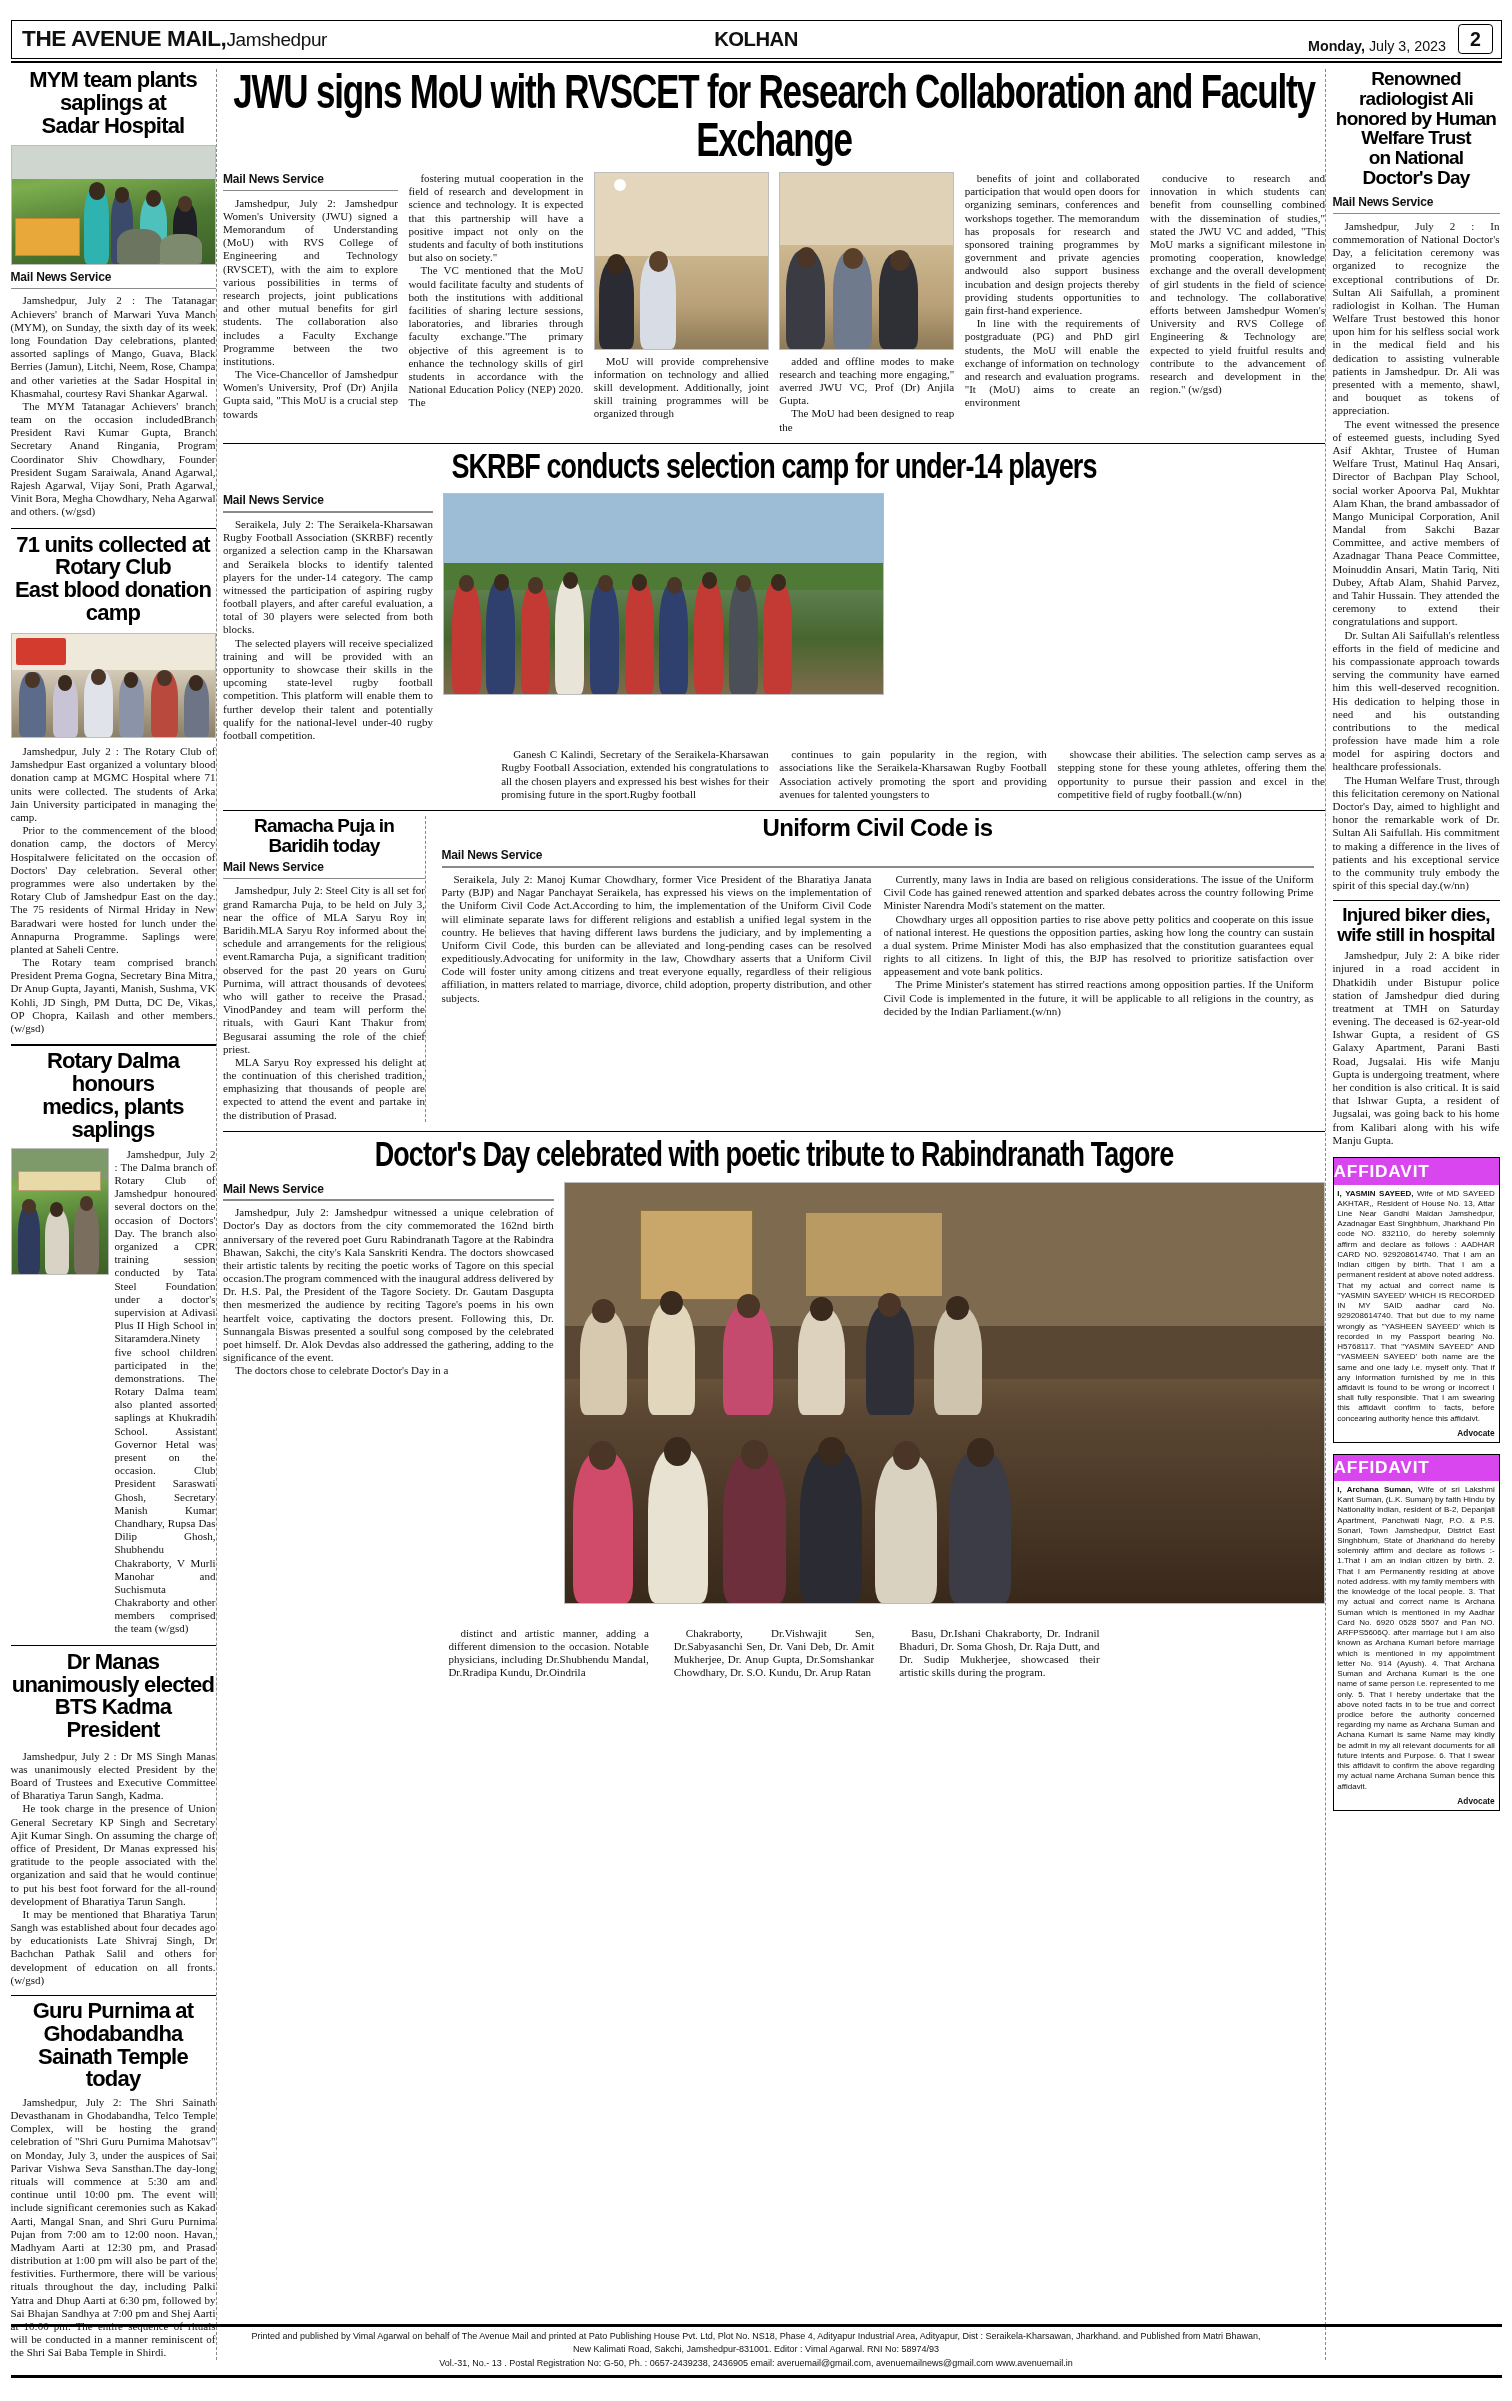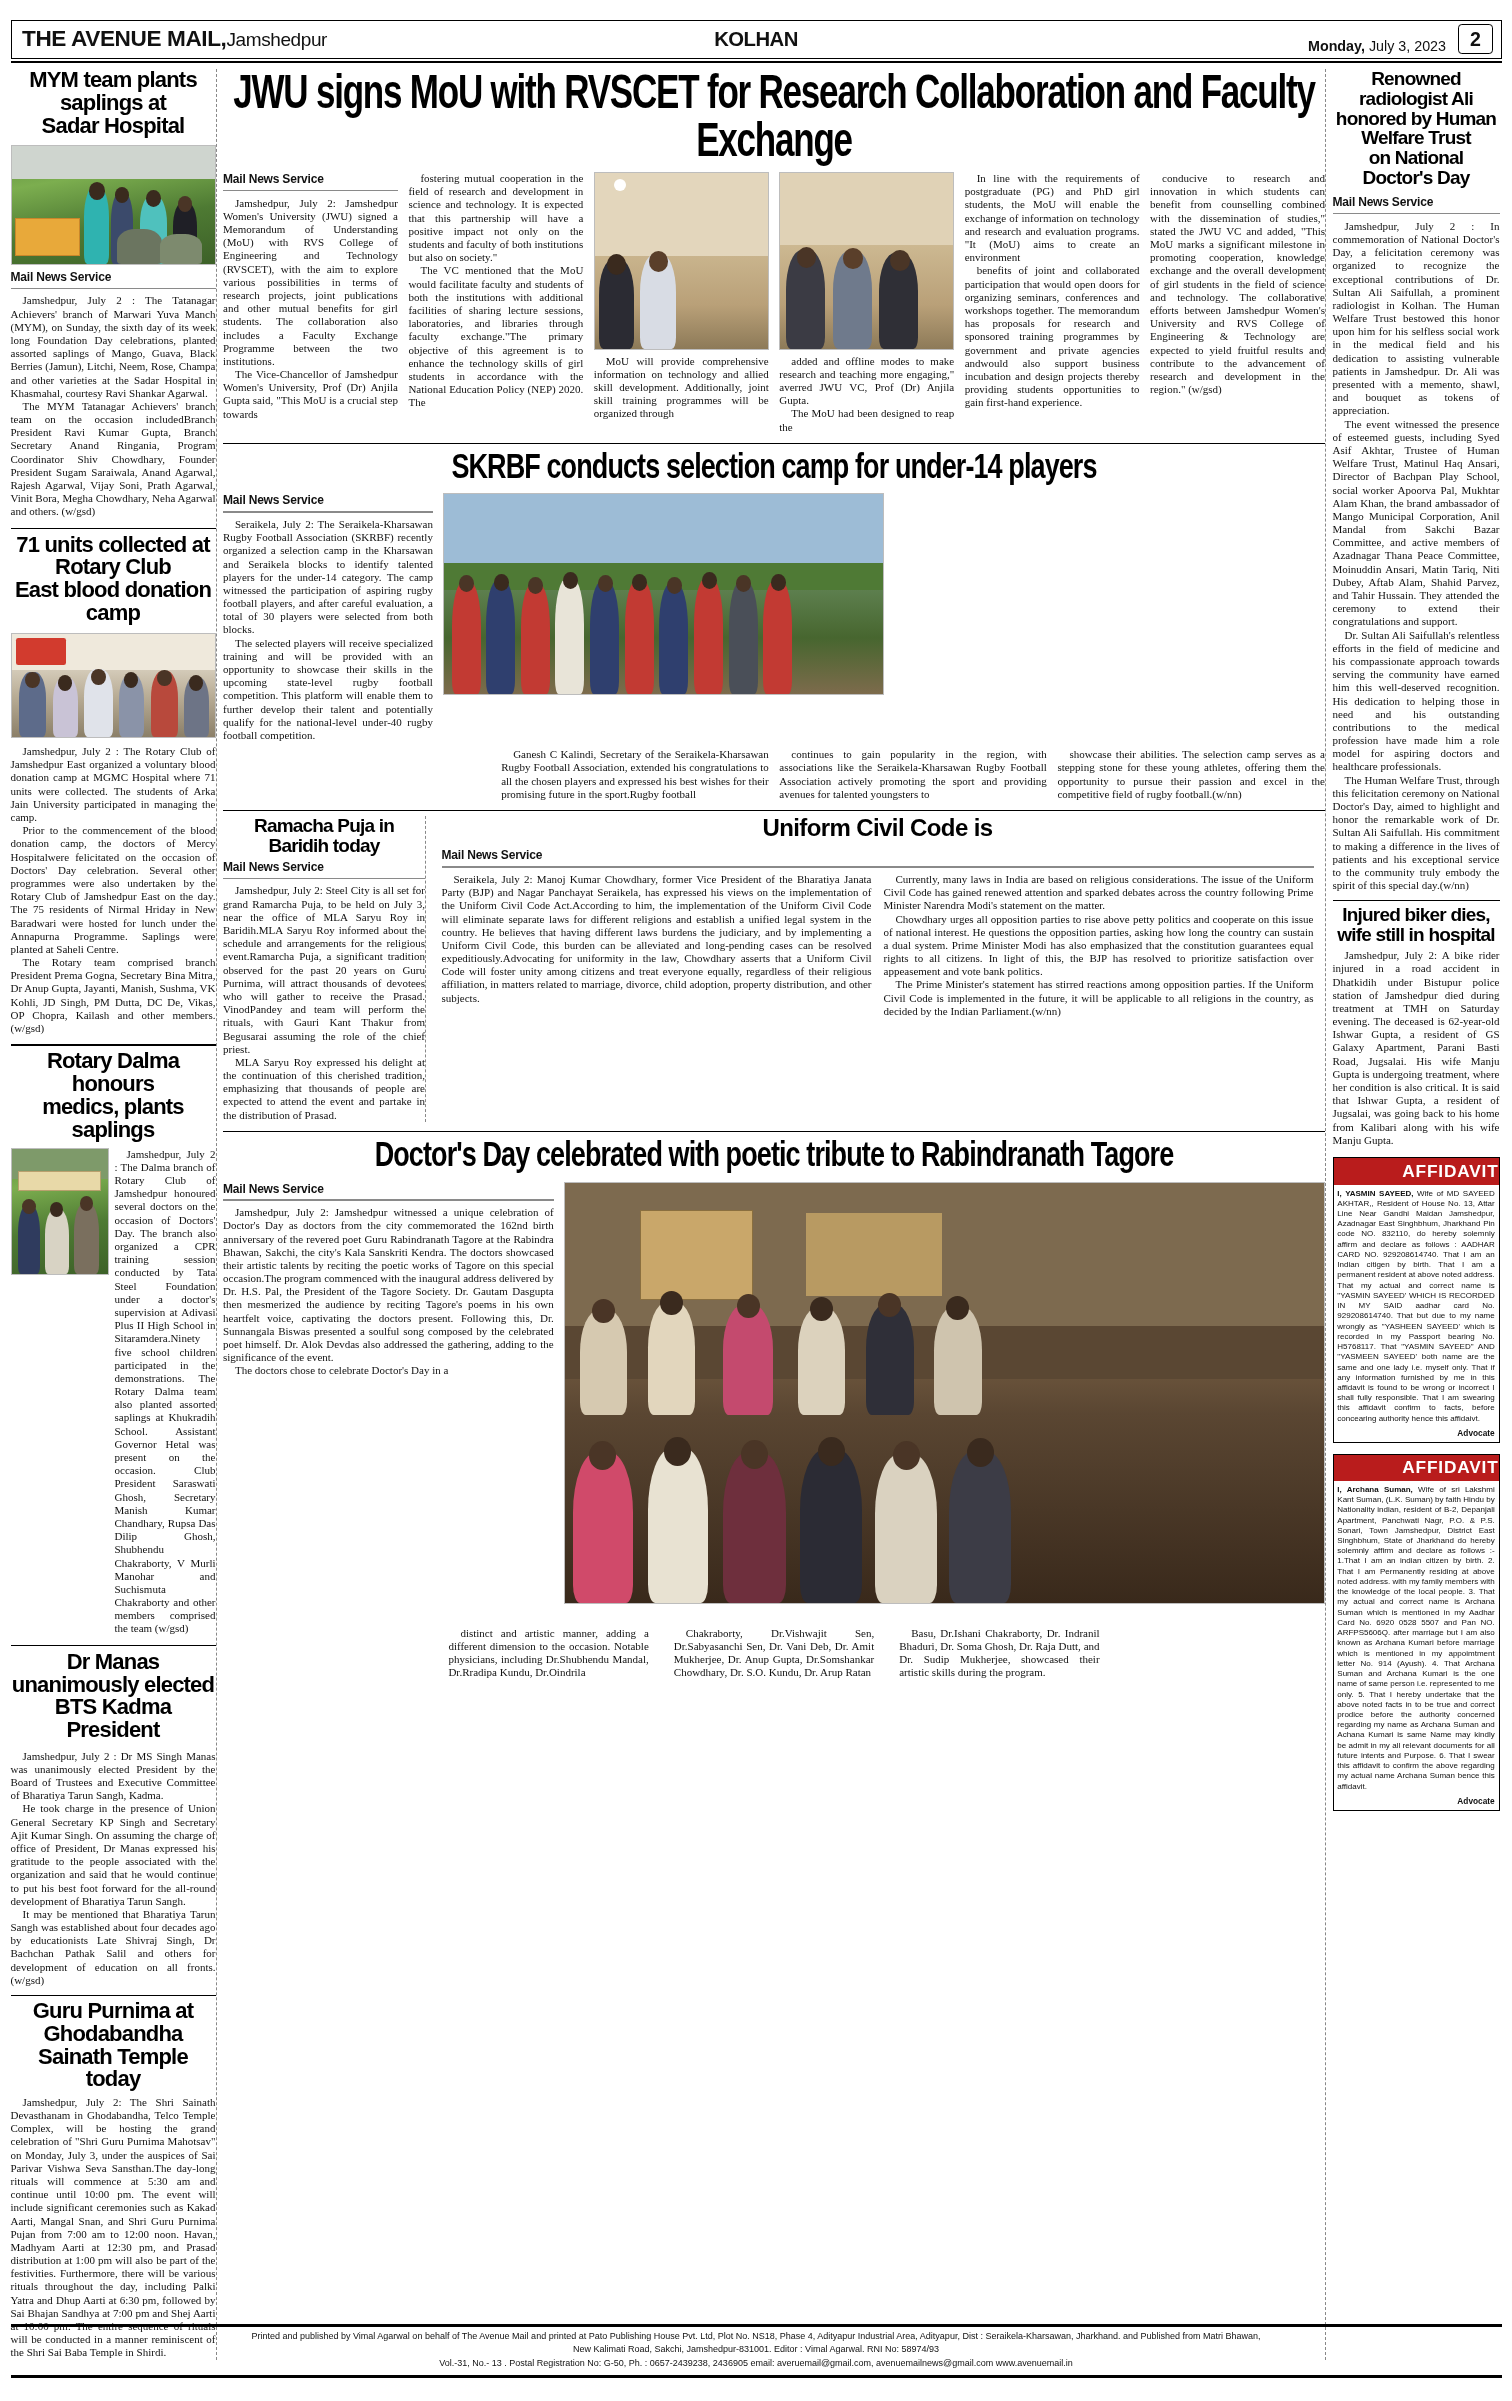--- a/index.html
+++ b/index.html
@@ -64,21 +64,21 @@
   .ph-blood { background: linear-gradient(180deg,#c9c2b4 0%,#ded6c6 25%,#b9ad96 60%,#8b7f68 100%); }
   .ph-stage { background: linear-gradient(180deg,#6b5640 0%,#8a6f4e 25%,#5a4632 55%,#39291b 100%); }
   .photo .figs { position: absolute; inset: 0; }
   .photo .fig { position: absolute; bottom: 0; border-radius: 40% 40% 12% 12%; }
   .photo .head { position: absolute; border-radius: 50%; }
   .photo .banner { position: absolute; background: #e8a93a; border: 1.5px solid #c9862a; }
   .photo .wall { position: absolute; left:0; right:0; top:0; background: rgba(255,255,255,.18); }
 
   
   .affbox { border: 1.5px solid #000; margin-bottom: 10.5px; }
-  .affhead { background: #b91c1c; color: #fff; font-family: "Liberation Sans", sans-serif; font-weight: 700; font-size: 17.3px; text-align: right; letter-spacing: 0.8px; padding: 2.3px 0 3px; }
+  .affhead { background: #d946ef; color: #fff; font-family: "Liberation Sans", sans-serif; font-weight: 700; font-size: 17.3px; text-align: left; letter-spacing: 0.8px; padding: 2.3px 0 3px; }
   .afftext { font-family: "Liberation Sans", sans-serif; font-size: 8px; line-height: 1.28; text-align: justify; padding: 3.8px 3.8px 3px; }
   .afftext b { font-weight: 700; }
   .advocate { font-family: "Liberation Sans", sans-serif; font-weight: 700; font-size: 8.3px; text-align: right; padding: 1.5px 3.8px 3.8px; }
 
   
   .footer { position: absolute; left: 10.5px; right: 10.5px; bottom: 22.6px; }
   .f-rule-top { height: 2.3px; background: #000; }
   .f-rule-bot { height: 3px; background: #000; margin-top: 3px; }
   .ftxt { font-family: "Liberation Sans", sans-serif; font-size: 9px; text-align: center; line-height: 1.5; padding: 3px 0 2.3px; }
   .mt6 { margin-top: 4.5px; } .mt10 { margin-top: 7.5px; } .mt14 { margin-top: 10.5px; }
@@ -263,22 +263,22 @@
               <div class="fig" style="left:99px;width:39px;height:96px;background:#2f2f36"></div>
               <div class="head" style="left:110px;top:77px;width:19.6px;height:21px;background:#4a3526"></div>
             </div>
           </div>
           <div class="bt mt6">
             <p>added and offline modes to make research and teaching more engaging," averred JWU VC, Prof (Dr) Anjila Gupta.</p>
             <p>The MoU had been designed to reap the</p>
           </div>
         </div>
         <div class="bt">
+          <p>benefits of joint and collaborated participation that would open doors for organizing seminars, conferences and workshops together. The memorandum has proposals for research and sponsored training programmes by government and private agencies andwould also support business incubation and design projects thereby providing students opportunities to gain first-hand experience.</p>
           <p>In line with the requirements of postgraduate (PG) and PhD girl students, the MoU will enable the exchange of information on technology and research and evaluation programs. "It (MoU) aims to create an environment</p>
-          <p>benefits of joint and collaborated participation that would open doors for organizing seminars, conferences and workshops together. The memorandum has proposals for research and sponsored training programmes by government and private agencies andwould also support business incubation and design projects thereby providing students opportunities to gain first-hand experience.</p>
         </div>
         <div class="bt">
           <p>conducive to research and innovation in which students can benefit from counselling combined with the dissemination of studies," stated the JWU VC and added, "This MoU marks a significant milestone in promoting cooperation, knowledge exchange and the overall development of girl students in the field of science and technology. The collaborative efforts between Jamshedpur Women's University and RVS College of Engineering &amp; Technology are expected to yield fruitful results and contribute to the advancement of research and development in the region." (w/gsd)</p>
         </div>
       </div>
 
       <div class="sep"></div>
 
       <div class="hl hl-lg">SKRBF conducts selection camp for under-14 players</div>
 

